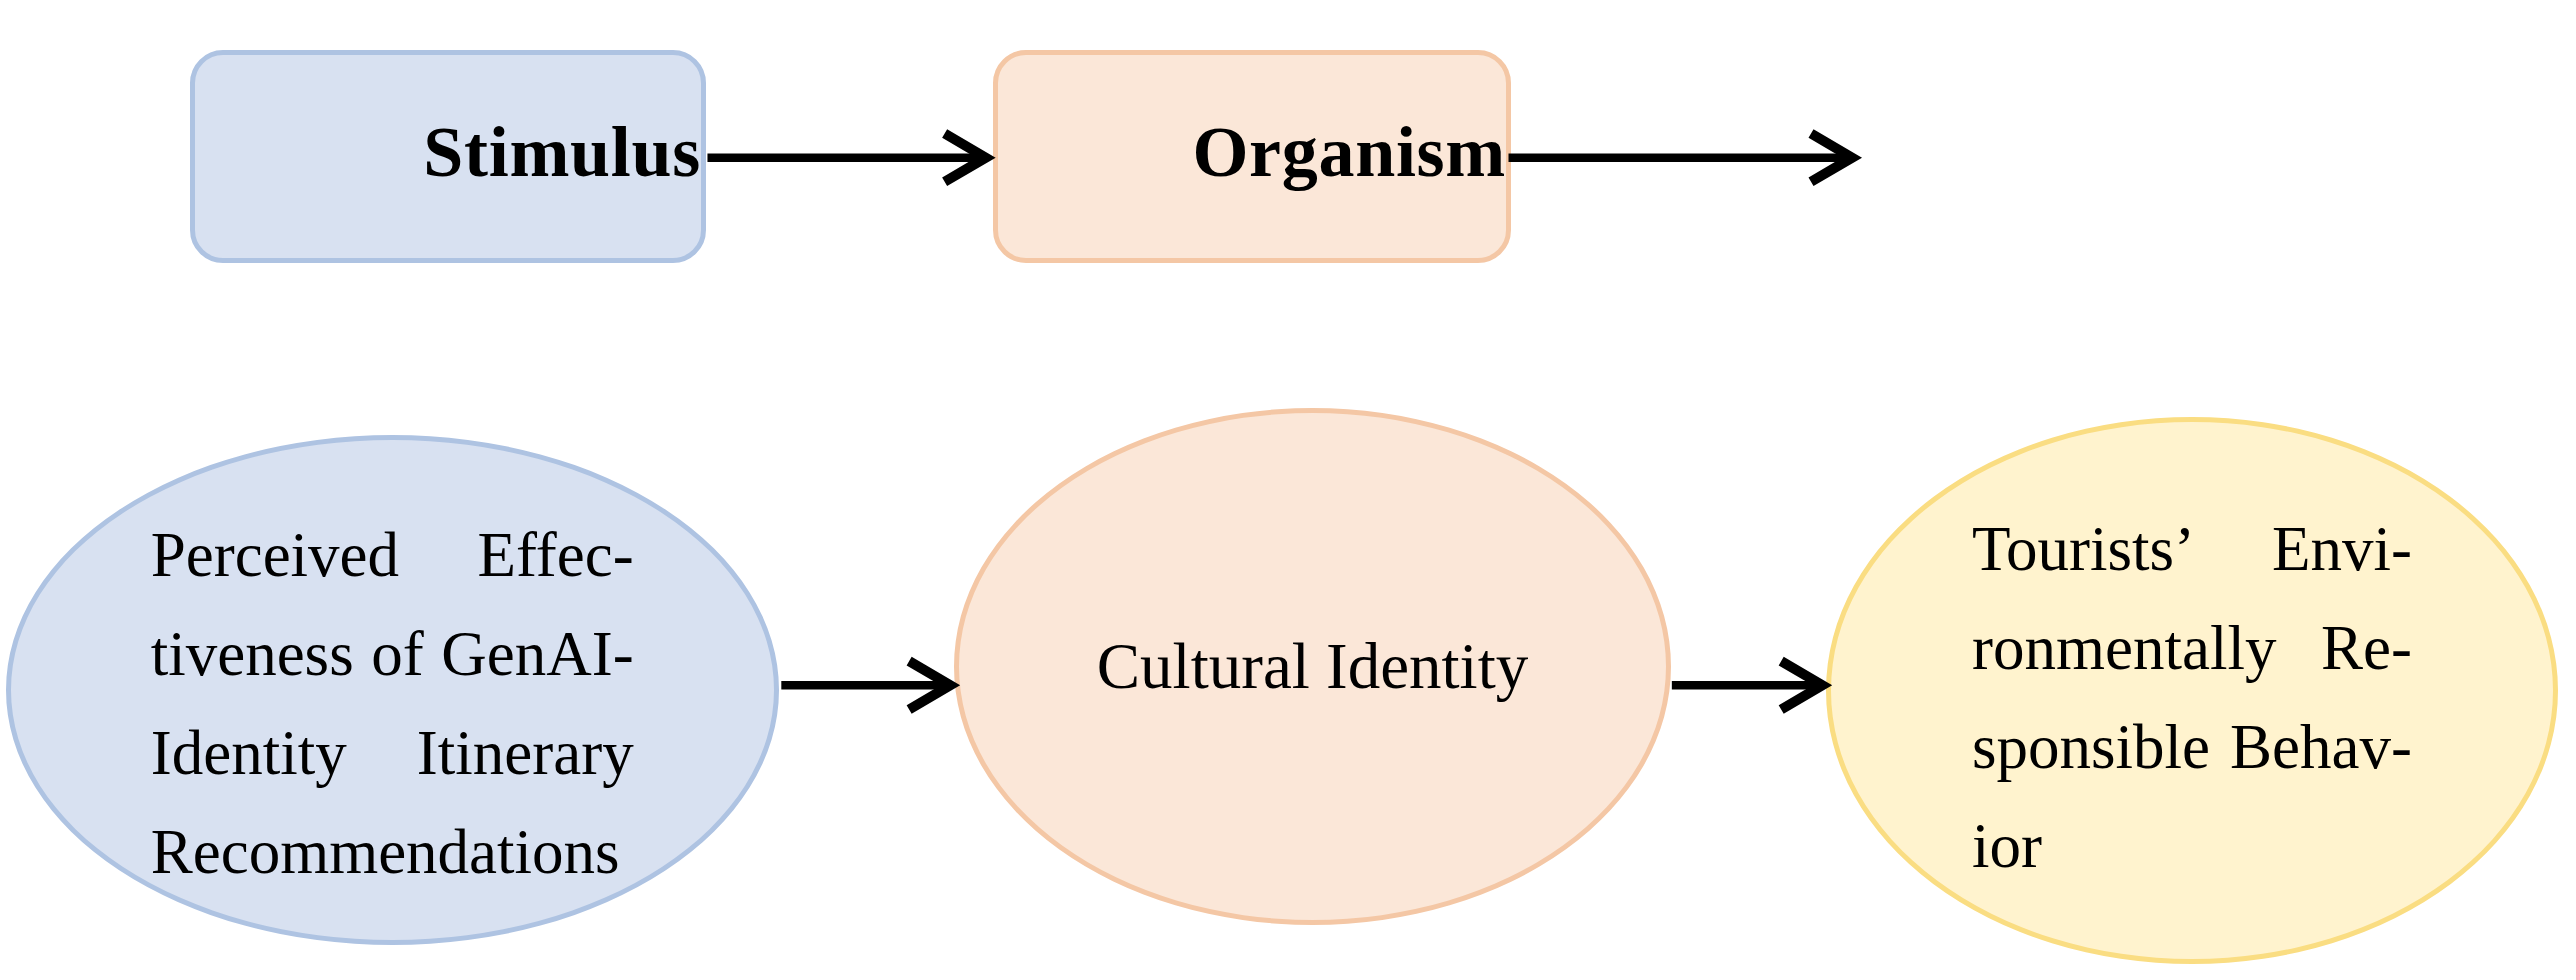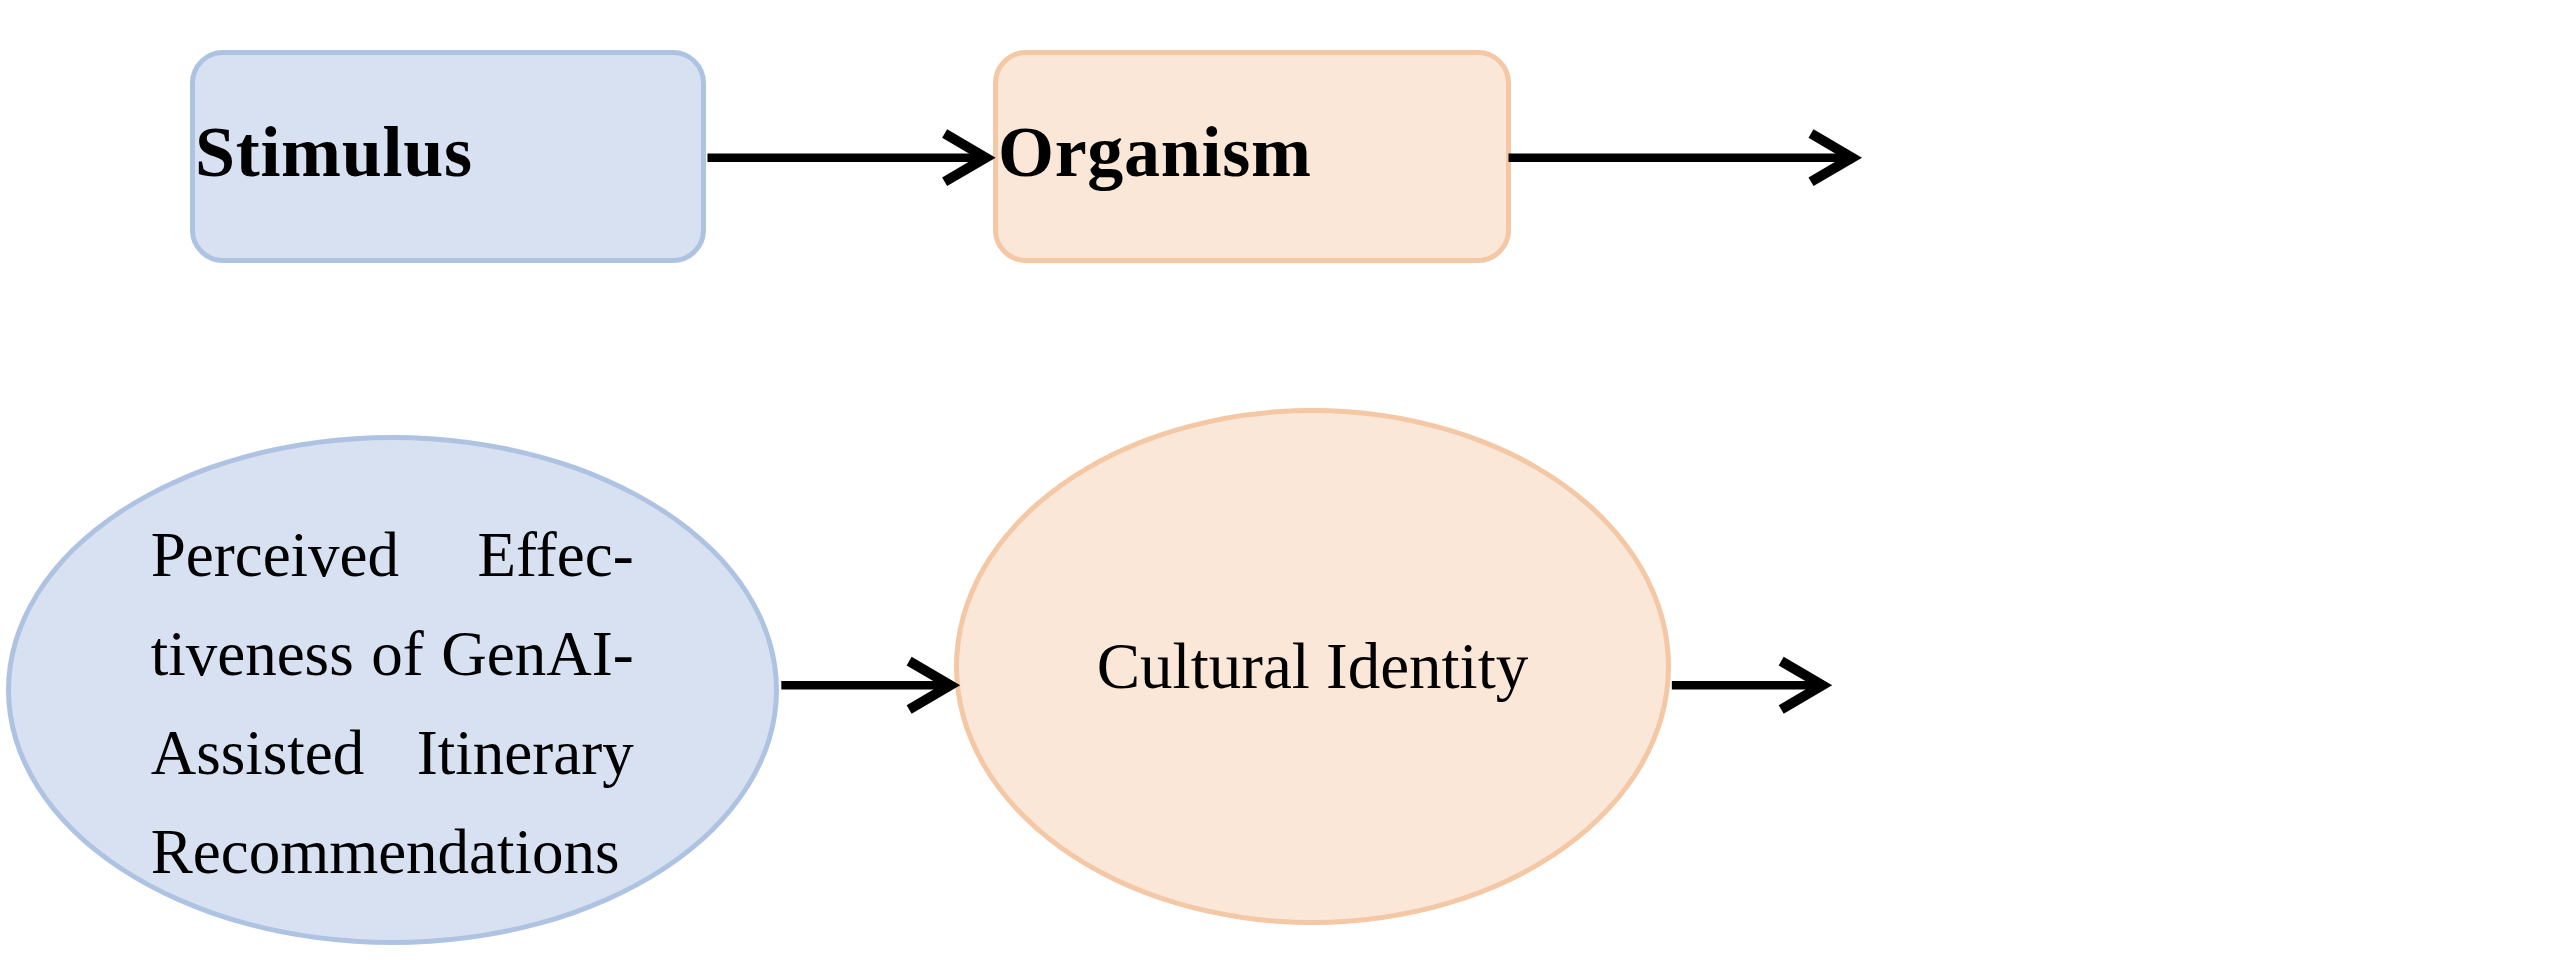--- a/index.html
+++ b/index.html
@@ -20,21 +20,21 @@
   
   .box {
     position: absolute;
     top: 50px;
     height: 213px;
     border-radius: 33px;
     box-sizing: border-box;
     border: 5.7px solid transparent;
     display: flex;
     align-items: center;
-    justify-content: flex-start;
+    justify-content: flex-end;
   }
   .box-stimulus {
     left: 190px; width: 516px;
     background: var(--stimulus-fill, #D8E1F1);
     border-color: var(--stimulus-border, #AEC3E2);
   }
   .box-organism {
     left: 993px; width: 518px;
     background: var(--organism-fill, #FBE7D8);
     border-color: var(--organism-border, #F4C7A5);
@@ -127,31 +127,39 @@
     <span class="box-label">Stimulus</span>
   </div>
   <div class="box box-organism">
     <span class="box-label">Organism</span>
   </div>
 
   <div class="ellipse ellipse-stimulus">
     <div class="etext etext-left">
       <div class="eline">Perceived Effec-</div>
       <div class="eline">tiveness of GenAI-</div>
-      <div class="eline">Assisted Itinerary</div>
+      <div class="eline">Identity Itinerary</div>
       <div class="eline eline-last">Recommendations</div>
     </div>
   </div>
 
   <div class="ellipse ellipse-organism">
     <div class="etext etext-mid">
       <div class="eline">Cultural Identity</div>
     </div>
   </div>
 
+  <div class="ellipse ellipse-response">
+    <div class="etext etext-right">
+      <div class="eline">Tourists’ Envi-</div>
+      <div class="eline">ronmentally Re-</div>
+      <div class="eline">sponsible Behav-</div>
+      <div class="eline eline-last">ior</div>
+    </div>
+  </div>
 
   <svg class="overlay" viewBox="0 0 3627 1380" xmlns="http://www.w3.org/2000/svg">
     <g>
       <line class="arrow-line" x1="996" y1="222" x2="1378" y2="222"></line>
       <polyline class="arrow-head" points="1330,188 1388,222 1330,256"></polyline>
     </g>
     <g>
       <line class="arrow-line" x1="2124" y1="222" x2="2598" y2="222"></line>
       <polyline class="arrow-head" points="2550,188 2608,222 2550,256"></polyline>
     </g>

